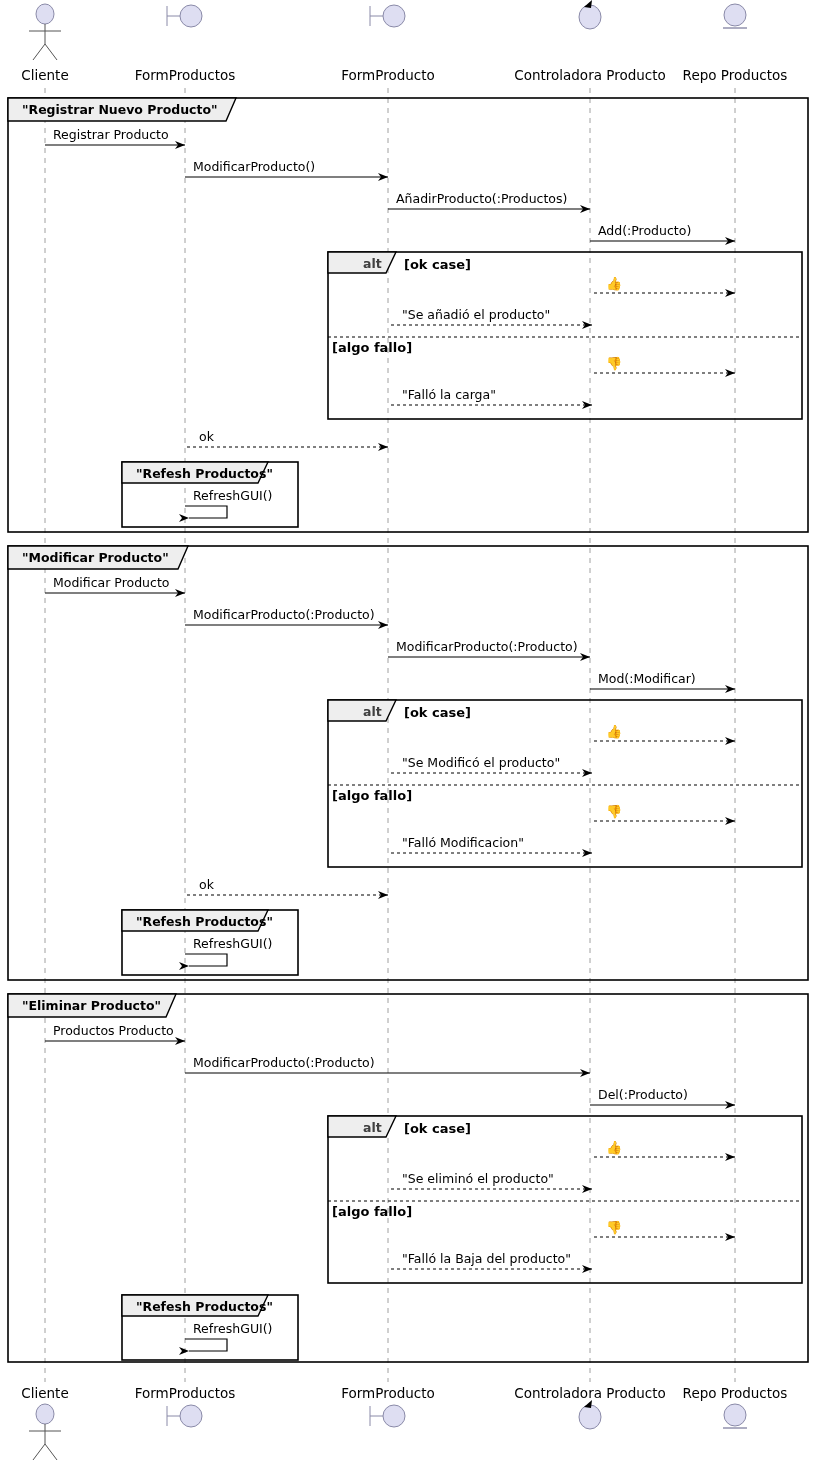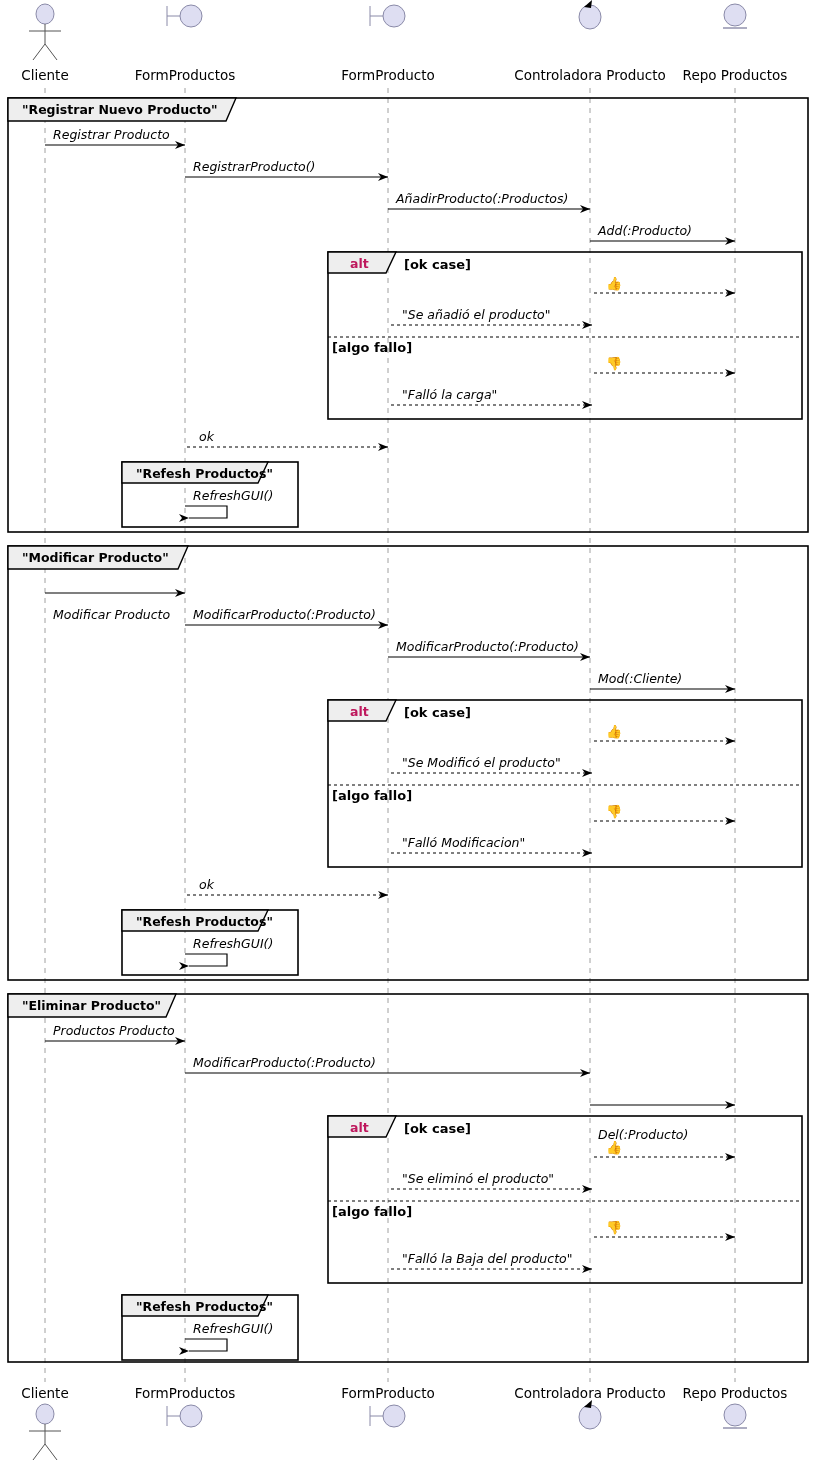--- a/index.html
+++ b/index.html
@@ -4,23 +4,23 @@
 <style>
   html,body{margin:0;padding:0;background:#ffffff;}
   body{
     width:816px;height:1467px;position:relative;overflow:hidden;
     font-family:"DejaVu Sans","Liberation Sans",sans-serif;
     color:#000;
   }
   #diagram{position:absolute;left:0;top:0;width:816px;height:1467px;}
   .lbl{position:absolute;white-space:nowrap;}
   .participant-name{font-size:13.5px;color:#000;text-align:center;}
-  .msg-label{font-size:12.5px;color:#000;font-style:italic;}
+  .msg-label{font-size:12.5px;color:#000;}
   .frag-title{font-size:12.5px;font-weight:bold;color:#000;}
-  .frag-op{font-size:12.5px;font-weight:bold;color:#be185d;}
+  .frag-op{font-size:12.5px;font-weight:bold;color:#404040;margin-left:13px;}
   .frag-guard{font-size:13px;font-weight:bold;color:#000;}
   .emoji{font-size:13px;line-height:1;color:#333;}
 </style>
 </head>
 <body>
 
 <svg id="diagram" xmlns="http://www.w3.org/2000/svg" viewBox="0 0 816 1467">
   <defs>
     <marker id="arrowOpen" markerWidth="12" markerHeight="12" refX="10" refY="4" orient="auto" markerUnits="userSpaceOnUse">
       <path d="M0,0 L10,4 L0,8 L3,4 Z" fill="#000"></path>
@@ -129,52 +129,52 @@
     <div class="lbl participant-name" style="left: 185px; top: 67px; transform: translateX(-50%);">FormProductos</div>
     <div class="lbl participant-name" style="left: 185px; top: 1385px; transform: translateX(-50%);">FormProductos</div>
     <div class="lbl participant-name" style="left: 388px; top: 67px; transform: translateX(-50%);">FormProducto</div>
     <div class="lbl participant-name" style="left: 388px; top: 1385px; transform: translateX(-50%);">FormProducto</div>
     <div class="lbl participant-name" style="left: 590px; top: 67px; transform: translateX(-50%);">Controladora Producto</div>
     <div class="lbl participant-name" style="left: 590px; top: 1385px; transform: translateX(-50%);">Controladora Producto</div>
     <div class="lbl participant-name" style="left: 735px; top: 67px; transform: translateX(-50%);">Repo Productos</div>
     <div class="lbl participant-name" style="left: 735px; top: 1385px; transform: translateX(-50%);">Repo Productos</div>
     <div class="lbl frag-title" style="left: 22px; top: 102px;">"Registrar Nuevo Producto"</div>
     <div class="lbl msg-label" style="left: 53px; top: 127px;">Registrar Producto</div>
-    <div class="lbl msg-label" style="left: 193px; top: 159px;">RegistrarProducto()</div>
+    <div class="lbl msg-label" style="left: 193px; top: 159px;">ModificarProducto()</div>
     <div class="lbl msg-label" style="left: 396px; top: 191px;">AñadirProducto(:Productos)</div>
     <div class="lbl msg-label" style="left: 598px; top: 223px; text-align: right;">Add(:Producto)</div>
     <div class="lbl frag-op" style="left: 350px; top: 256px;">alt</div>
     <div class="lbl frag-guard" style="left: 404px; top: 257px;">[ok case]</div>
     <div class="lbl emoji" style="left: 606px; top: 277px;">👍</div>
     <div class="lbl msg-label" style="left: 402px; top: 307px;">"Se añadió el producto"</div>
     <div class="lbl frag-guard" style="left: 332px; top: 340px;">[algo fallo]</div>
     <div class="lbl emoji" style="left: 606px; top: 357px;">👎</div>
     <div class="lbl msg-label" style="left: 402px; top: 387px;">"Falló la carga"</div>
     <div class="lbl msg-label" style="left: 199px; top: 429px;">ok</div>
     <div class="lbl frag-title" style="left: 136px; top: 466px;">"Refesh Productos"</div>
     <div class="lbl msg-label" style="left: 193px; top: 488px;">RefreshGUI()</div>
     <div class="lbl frag-title" style="left: 22px; top: 550px;">"Modificar Producto"</div>
-    <div class="lbl msg-label" style="left: 53px; top: 575px; margin-top: 32px;">Modificar Producto</div>
+    <div class="lbl msg-label" style="left: 53px; top: 575px;">Modificar Producto</div>
     <div class="lbl msg-label" style="left: 193px; top: 607px;">ModificarProducto(:Producto)</div>
     <div class="lbl msg-label" style="left: 396px; top: 639px;">ModificarProducto(:Producto)</div>
-    <div class="lbl msg-label" style="left: 598px; top: 671px;">Mod(:Cliente)</div>
+    <div class="lbl msg-label" style="left: 598px; top: 671px;">Mod(:Modificar)</div>
     <div class="lbl frag-op" style="left: 350px; top: 704px;">alt</div>
     <div class="lbl frag-guard" style="left: 404px; top: 705px;">[ok case]</div>
     <div class="lbl emoji" style="left: 606px; top: 725px;">👍</div>
     <div class="lbl msg-label" style="left: 402px; top: 755px;">"Se Modificó el producto"</div>
     <div class="lbl frag-guard" style="left: 332px; top: 788px;">[algo fallo]</div>
     <div class="lbl emoji" style="left: 606px; top: 805px;">👎</div>
     <div class="lbl msg-label" style="left: 402px; top: 835px;">"Falló Modificacion"</div>
     <div class="lbl msg-label" style="left: 199px; top: 877px;">ok</div>
     <div class="lbl frag-title" style="left: 136px; top: 914px;">"Refesh Productos"</div>
     <div class="lbl msg-label" style="left: 193px; top: 936px;">RefreshGUI()</div>
     <div class="lbl frag-title" style="left: 22px; top: 998px;">"Eliminar Producto"</div>
     <div class="lbl msg-label" style="left: 53px; top: 1023px;">Productos Producto</div>
     <div class="lbl msg-label" style="left: 193px; top: 1055px;">ModificarProducto(:Producto)</div>
-    <div class="lbl msg-label" style="left: 598px; top: 1087px; margin-top: 40px;">Del(:Producto)</div>
+    <div class="lbl msg-label" style="left: 598px; top: 1087px;">Del(:Producto)</div>
     <div class="lbl frag-op" style="left: 350px; top: 1120px;">alt</div>
     <div class="lbl frag-guard" style="left: 404px; top: 1121px;">[ok case]</div>
     <div class="lbl emoji" style="left: 606px; top: 1141px;">👍</div>
     <div class="lbl msg-label" style="left: 402px; top: 1171px;">"Se eliminó el producto"</div>
     <div class="lbl frag-guard" style="left: 332px; top: 1204px;">[algo fallo]</div>
     <div class="lbl emoji" style="left: 606px; top: 1221px;">👎</div>
     <div class="lbl msg-label" style="left: 402px; top: 1251px;">"Falló la Baja del producto"</div>
     <div class="lbl frag-title" style="left: 136px; top: 1299px;">"Refesh Productos"</div>
     <div class="lbl msg-label" style="left: 193px; top: 1321px;">RefreshGUI()</div>
   </div>

